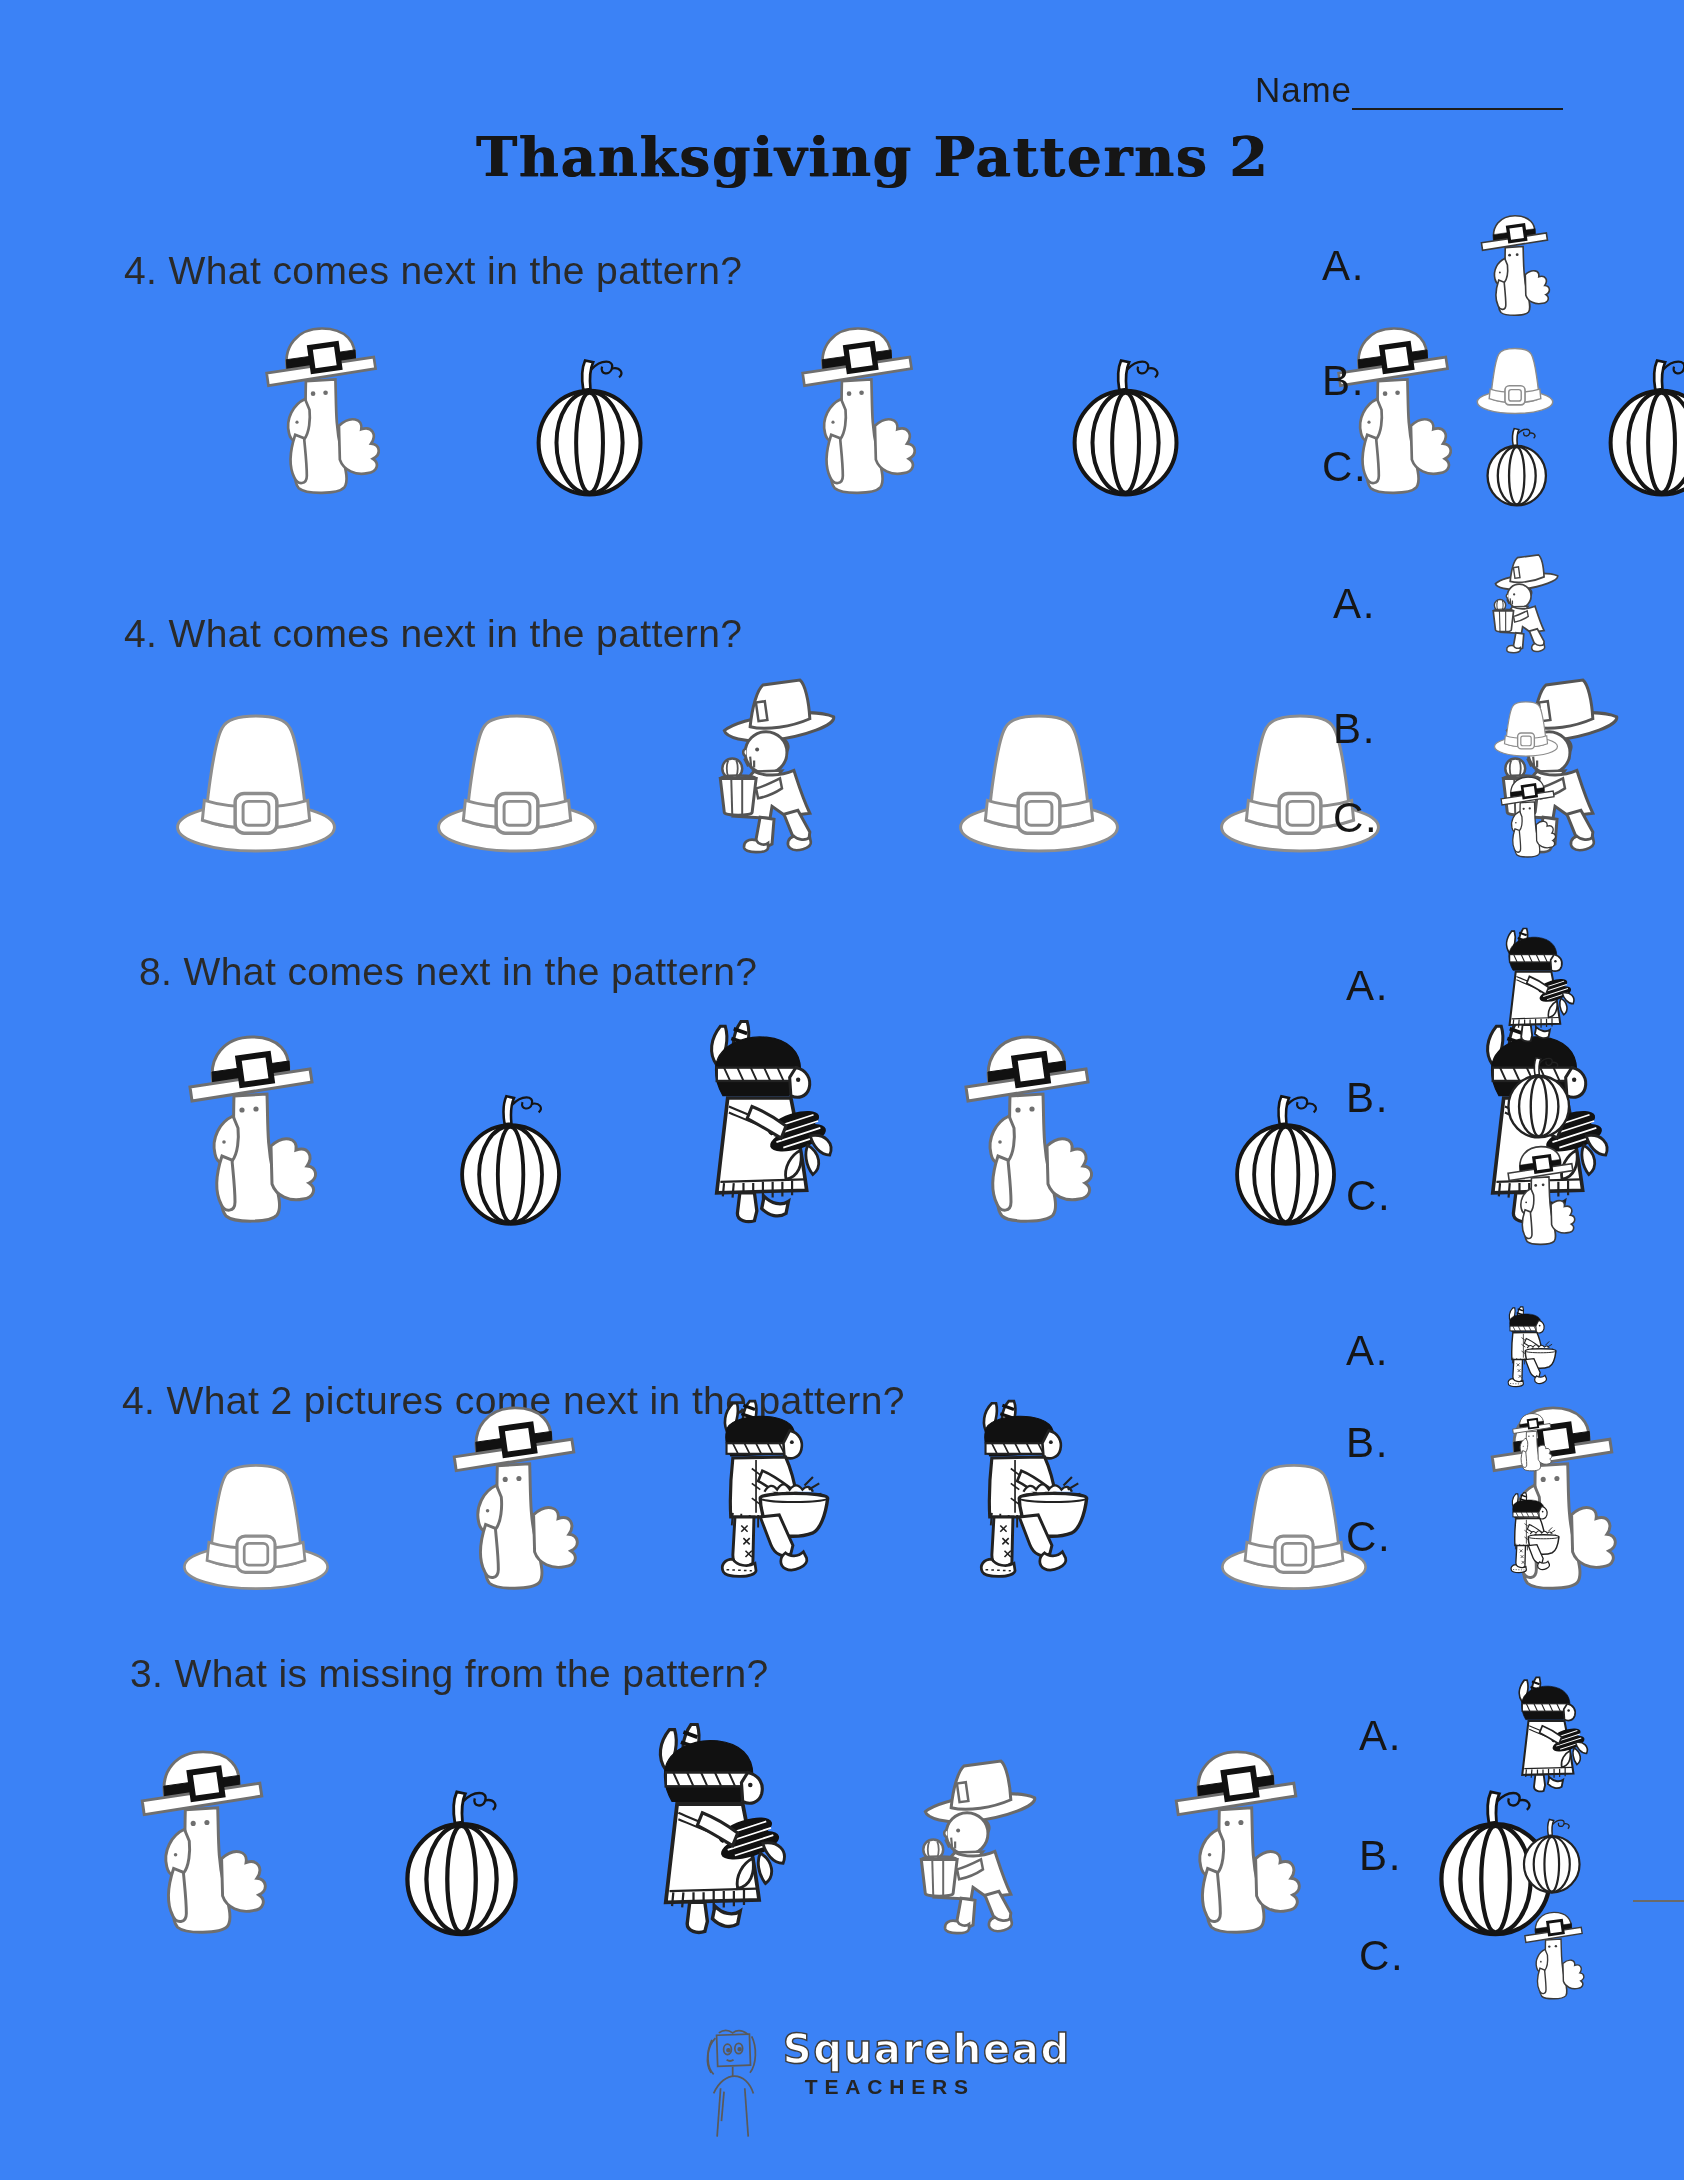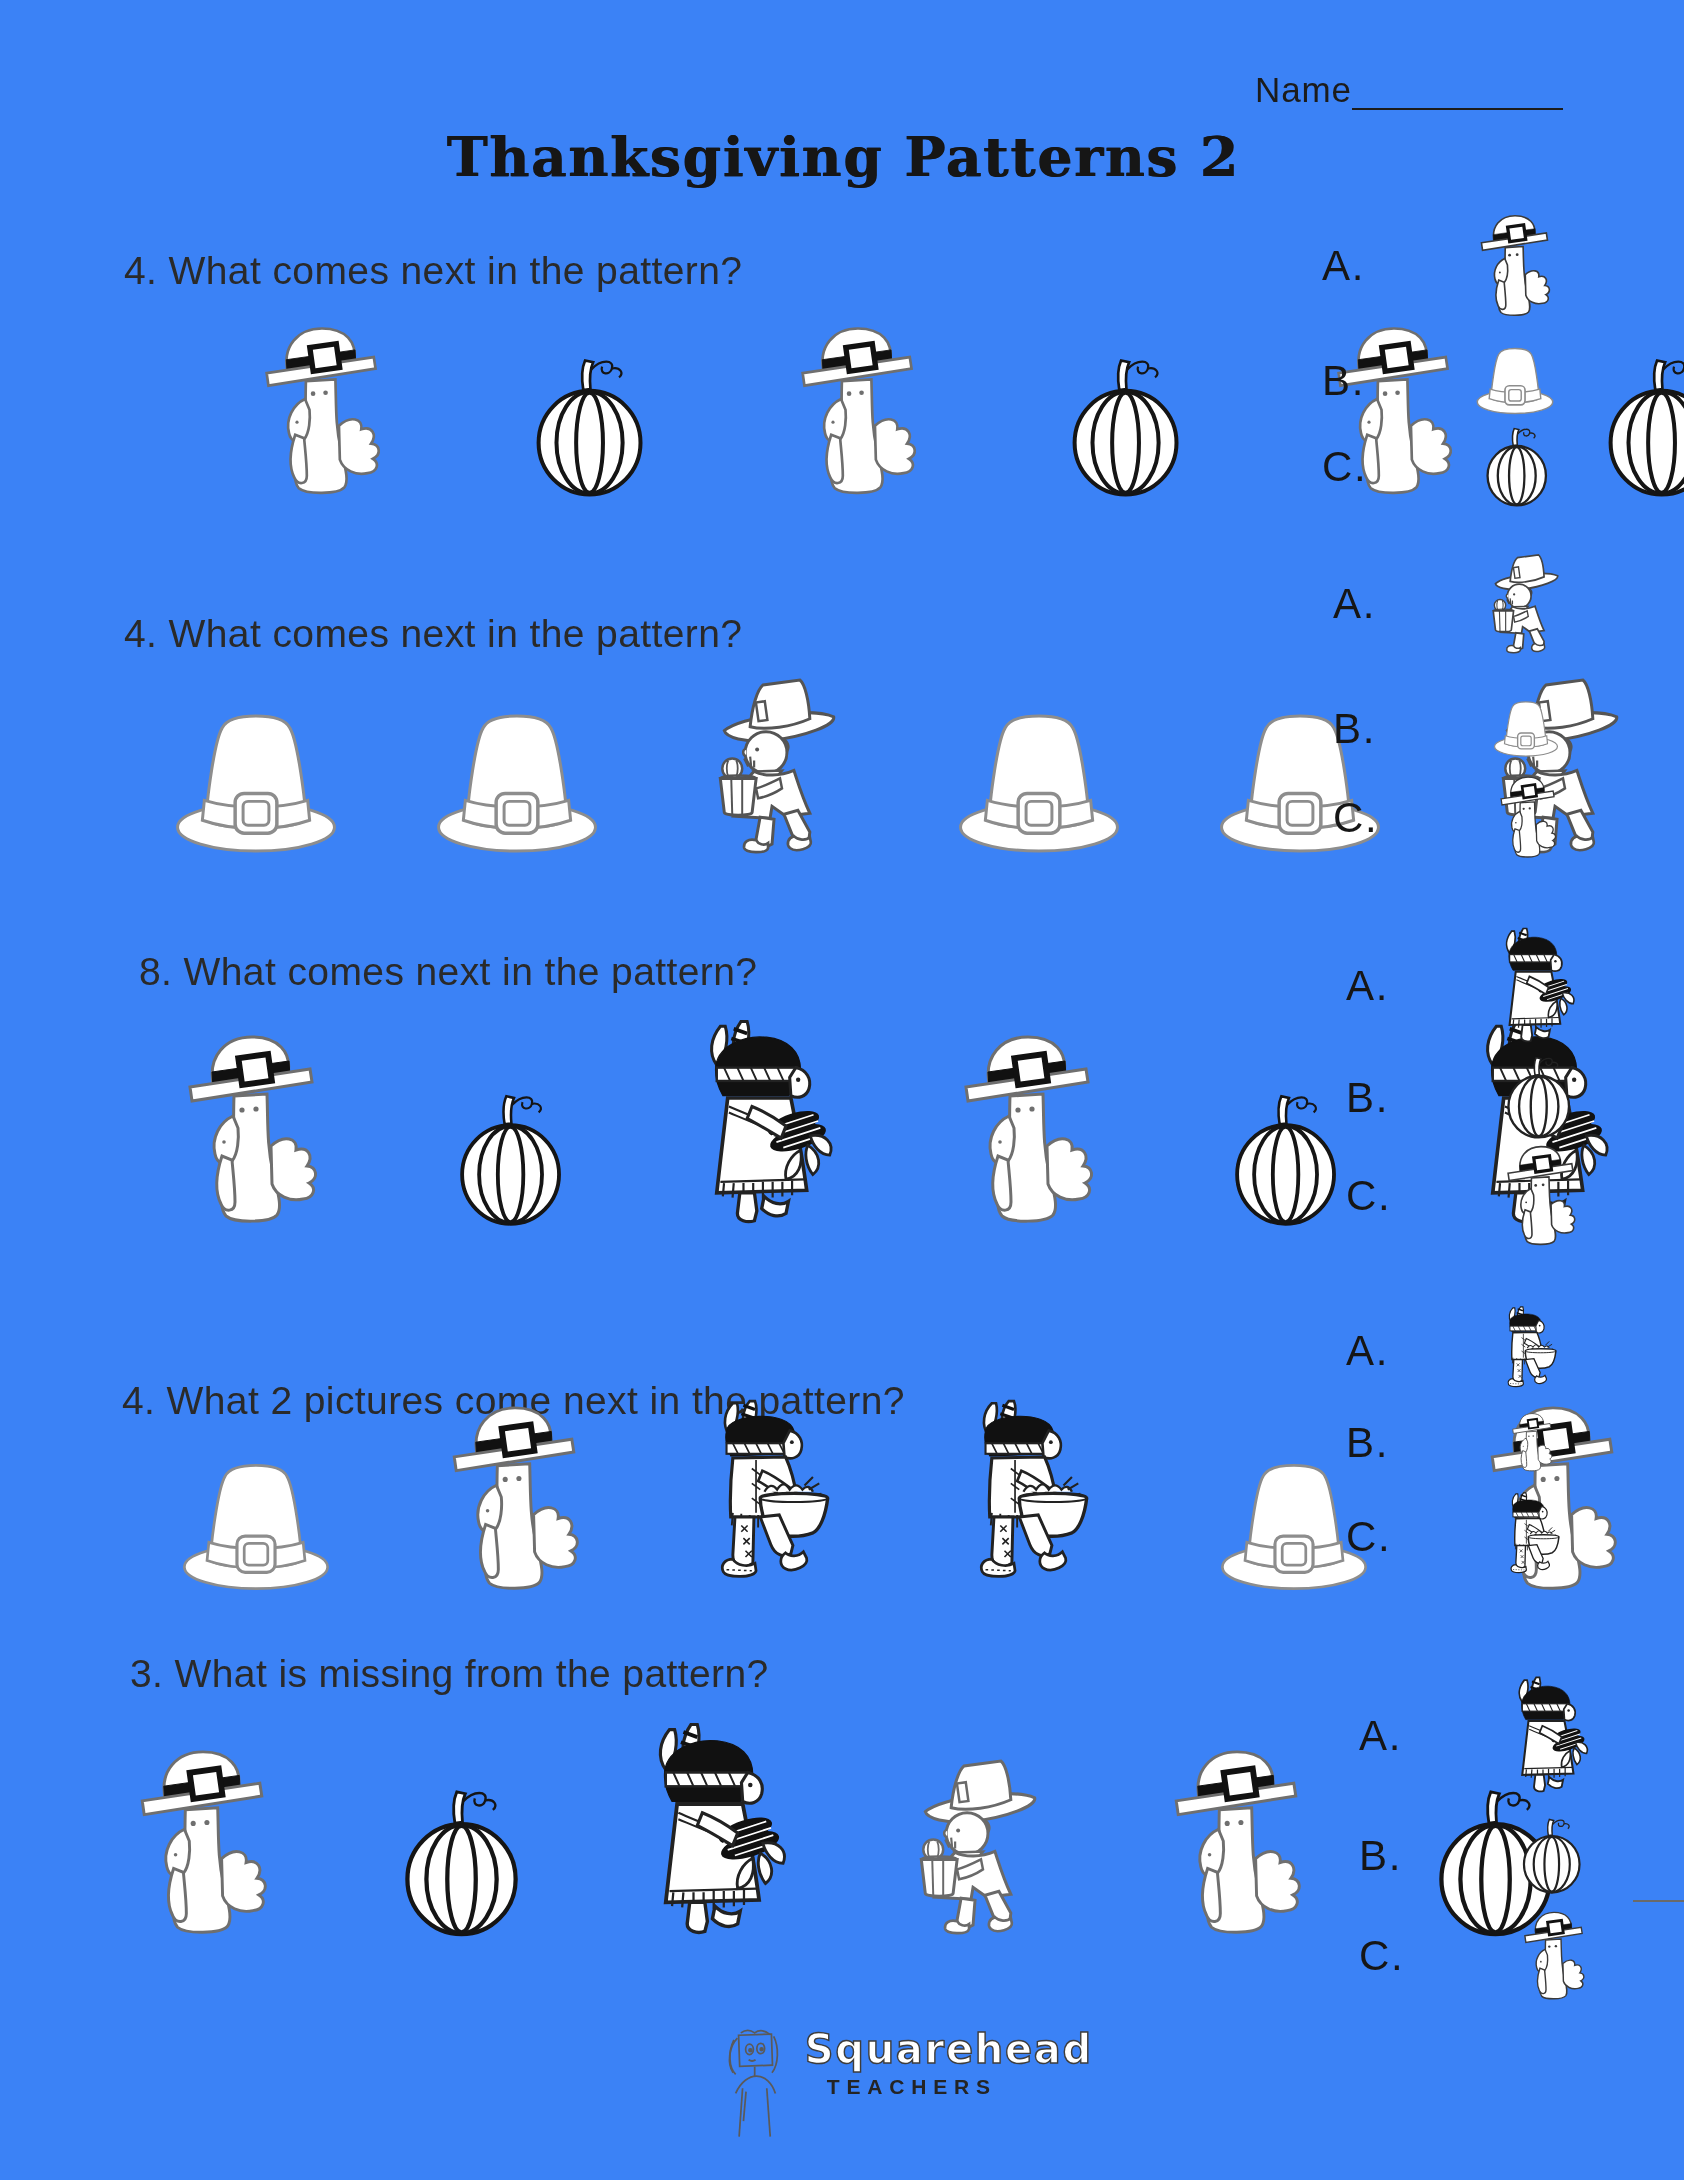--- a/index.html
+++ b/index.html
@@ -3,21 +3,21 @@
 <meta charset="utf-8">
 <style>
   html,body{margin:0;padding:0;background:#fff;}
   .page{position:relative;width:1685px;height:2181px;background:#3b82f6;overflow:hidden;
         font-family:"Liberation Sans", sans-serif;color:#222;}
 
   
   .name-row{position:absolute;left:1255px;top:70px;display:flex;align-items:flex-end;}
   .name-label{font-size:35px;color:#1c1c1c;letter-spacing:0.9px;}
   .name-line{width:211px;border-bottom:2.6px solid #1c1c1c;height:37px;}
-  .title{position:absolute;left:417px;top:124px;width:852px;text-align:center;
+  .title{position:absolute;left:417px;top:124px;width:852px;text-align:right;
          font-family:"DejaVu Serif", serif;font-weight:700;font-size:55px;color:#161616;
          letter-spacing:1.7px;text-shadow:0.9px 0 0 #161616;}
 
   
   .q-text{position:absolute;font-size:39px;color:#2a2a2a;letter-spacing:0.4px;}
   .q1 .q-text{left:124px;top:249px;}
   .q2 .q-text{left:124px;top:612px;}
   .q3 .q-text{left:139px;top:950px;}
   .q4 .q-text{left:122px;top:1331px;margin-top:48px;}
   .q5 .q-text{left:130px;top:1652px;}
@@ -81,21 +81,21 @@
   .q4 .opt0 .icon{height:89px;color:#222;}
   .q4 .opt1 .icon-turkey{height:61px;color:#555;}
   .q4 .opt1 .icon-hat{height:51px;}
   .q4 .opt2 .icon-native-boy{height:89px;color:#222;}
   .q4 .opt2 .icon-hat{height:53px;}
   .q5 .opt0 .icon{height:119px;color:#222;}
   .q5 .opt1 .icon{height:78px;color:#222;}
   .q5 .opt2 .icon{height:92px;color:#3a3a3a;}
 
   
-  .footer{position:absolute;left:720px;top:2026px;display:flex;}
+  .footer{position:absolute;left:698px;top:2026px;display:flex;}
   .logo-figure{width:78px;height:121px;}
   .brand-block{margin-left:6.8px;}
   .brand{font-family:"DejaVu Sans", sans-serif;font-weight:700;font-size:40px;
          color:#fff;-webkit-text-stroke:1.4px #3d3d3d;text-shadow:0 0 0.9px #555;letter-spacing:1.7px;}
   @supports not (-webkit-text-stroke: 1px black){ .brand{color:#3d3d3d;text-shadow:none;} }
   .brand-sub{font-size:21px;font-weight:700;color:#242424;letter-spacing:6.8px;margin:3.4px 0 0 22px;}
 
   .defs{position:absolute;width:0;height:0;overflow:hidden;}
 </style>
 </head>

